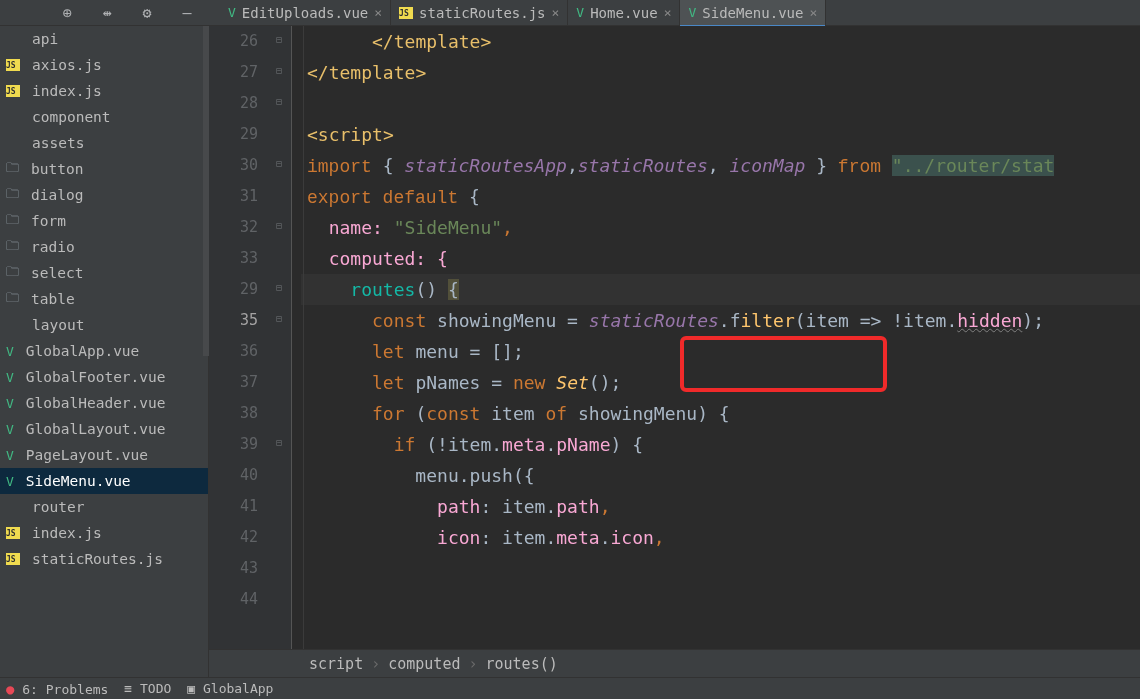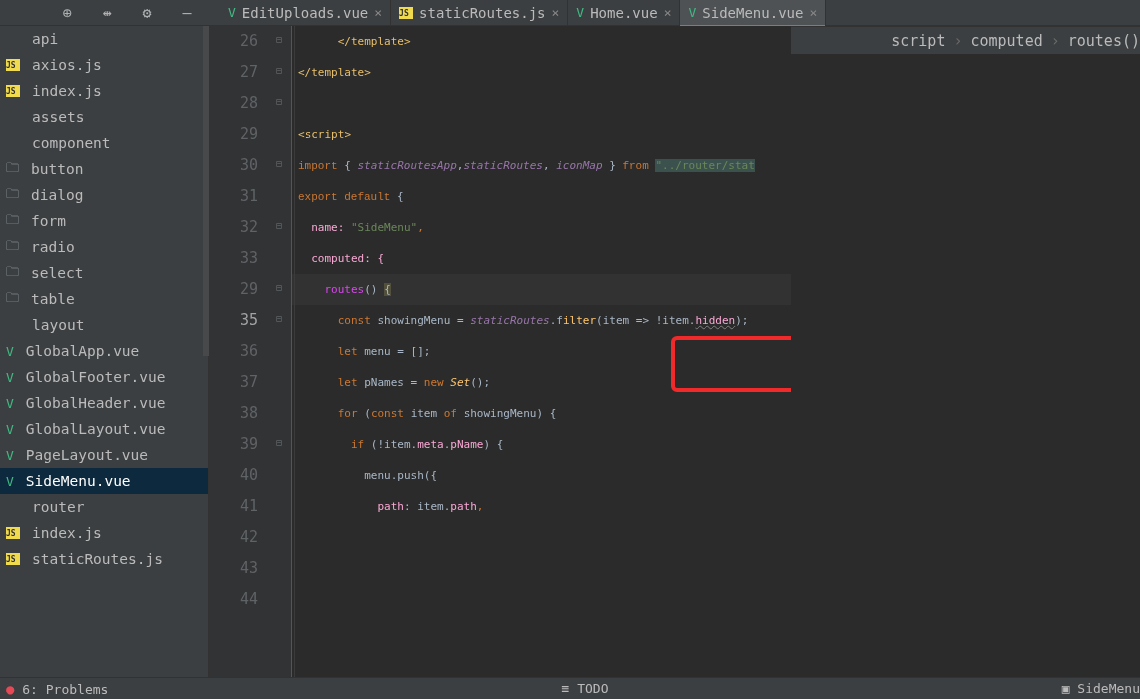--- a/index.html
+++ b/index.html
@@ -83,21 +83,21 @@
   color:#ffffff;
 }
 .fold-ico {
   width:14px; height:14px;
   display:inline-flex; align-items:center; justify-content:center;
 }
 .folder-ico { color:#9aa7b0; font-size:13px; }
 .editor-wrap {
   flex:1;
   display:flex;
-  flex-direction:row;
+  flex-direction:column;
   background:#2b2b2b;
   position:relative;
 }
 .gutter {
   width:65px;
   background:#313335;
   color:#606366;
   text-align:right;
   padding-right:16px;
   font-size:15px;
@@ -107,23 +107,24 @@
 .gutter .ln.hl { color:#a4a3a3; }
 .fold-col {
   width:18px;
   background:#313335;
   border-right:1px solid #555555;
 }
 .fold-col .fm { height:31px; color:#606366; font-size:10px; position:relative; }
 .fold-col .fm span{ position:absolute; left:2px; top:8px; }
 .code-area {
   flex:1;
-  font-size:11px;
+  font-size:18px;
   position:relative;
   overflow:hidden;
+  margin-left:9px;
 }
 .code-line { height:31px; line-height:31px; white-space:pre; padding-left:6px; }
 .code-line.hl-row { background:#323232; }
 .c-tag { color:#e8bf6a; }
 .c-key { color:#cc7832; }
 .c-prop { color:#f9a8d4; }
 .c-str { color:#6a8759; }
 .c-italic { font-style:italic; color:#9876aa; }
 .c-imp { color:#cc7832;font-family:Liberation Mono, monospace; }
 .c-hlstr { background:#3b514d; color:#6a8759; }
@@ -149,21 +150,20 @@
 .breadcrumb .sep { color:#6b6b6b; }
 .bottom-bar {
   height:22px;
   background:#3c3f41;
   border-top:1px solid #323232;
   display:flex; align-items:center;
   color:#bbbbbb;
   font-size:13px;
   padding-left:6px;
   gap:16px;
-  justify-content:space-between;
 }
 .bottom-bar .bullet { color:#e74856; font-size:14px; }
 .side-scroll-gripper{
   position:absolute;
   left:203px; top:26px;
   width:6px; height:330px;
   background:#47494b;
 }
 .vline {
   position:absolute; top:0; bottom:0; width:1px; background:#3b3b3b;
@@ -217,25 +217,25 @@
         <div class="tree-item">
           <span class="js-icon">JS</span>
           <span>axios.js</span>
         </div>
         <div class="tree-item">
           <span class="js-icon">JS</span>
           <span>index.js</span>
         </div>
         <div class="tree-item">
           <span class="fold-ico"></span>
+          <span>component</span>
+        </div>
+        <div class="tree-item">
+          <span class="fold-ico"></span>
           <span>assets</span>
-        </div>
-        <div class="tree-item">
-          <span class="fold-ico"></span>
-          <span>component</span>
         </div>
         <div class="tree-item">
           <span class="folder-ico">🗀</span>
           <span>button</span>
         </div>
         <div class="tree-item">
           <span class="folder-ico">🗀</span>
           <span>dialog</span>
         </div>
         <div class="tree-item">
@@ -361,39 +361,40 @@
       <div class="code-area">
         <div class="vline" style="left:2px;"></div>
         <div class="code-line"><span class="c-tag">      &lt;/</span><span class="c-tag">template</span><span class="c-tag">&gt;</span></div>
         <div class="code-line"><span class="c-tag">&lt;/</span><span class="c-tag">template</span><span class="c-tag">&gt;</span></div>
         <div class="code-line"></div>
         <div class="code-line"><span class="c-tag">&lt;</span><span class="c-tag">script</span><span class="c-tag">&gt;</span></div>
         <div class="code-line"><span class="c-imp">import </span><span>{ </span><span class="c-italic">staticRoutesApp</span><span>,</span><span class="c-italic">staticRoutes</span><span>, </span><span class="c-italic">iconMap</span><span> } </span><span class="c-imp">from </span><span class="c-hlstr">"../router/stat</span></div>
         <div class="code-line"><span class="c-imp">export default </span><span>{</span></div>
         <div class="code-line"><span class="c-prop">  name: </span><span class="c-str">"SideMenu"</span><span class="c-key">,</span></div>
         <div class="code-line"><span class="c-prop">  computed: {</span></div>
-        <div class="code-line hl-row"><span>    </span><span style="color:#d946ef;text-align:center;">routes</span><span>() </span><span style="background:#52503a;">{</span></div>
+        <div class="code-line hl-row"><span>    </span><span style="color:#14b8a6;text-align:center;">routes</span><span>() </span><span style="background:#52503a;">{</span></div>
         <div class="code-line"><span>      </span><span class="c-key">const </span><span>showingMenu</span><span> = </span><span class="c-italic">staticRoutes</span><span>.f</span><span style="color:#ffc66d;">ilter</span><span>(item =&gt; !item.</span><span class="c-prop underline-wav">hidden</span><span>);</span></div>
         <div class="code-line"><span>      </span><span class="c-key">let </span><span>menu = [];</span></div>
         <div class="code-line"><span>      </span><span class="c-key">let </span><span>pNames = </span><span class="c-key">new </span><span style="color:#ffc66d;font-style:italic;">Set</span><span>();</span></div>
         <div class="code-line"><span>      </span><span class="c-key">for </span><span>(</span><span class="c-key">const </span><span>item </span><span class="c-key">of </span><span>showingMenu) {</span></div>
         <div class="code-line"><span>        </span><span class="c-key">if </span><span>(!item.</span><span class="c-prop">meta</span><span>.</span><span class="c-prop">pName</span><span>) {</span></div>
         <div class="code-line"><span>          menu.push({</span></div>
         <div class="code-line"><span>            </span><span class="c-prop">path</span><span>: item.</span><span class="c-prop">path</span><span class="c-key">,</span></div>
+        <div class="code-line"><span>            </span><span class="c-prop">icon</span><span>: item.</span><span class="c-prop">meta</span><span>.</span><span class="c-prop">icon</span><span class="c-key">,</span></div>
 
         <div class="red-box"></div>
       </div>
     </div>
     <div class="breadcrumb">
       <span>script</span>
       <span class="sep">›</span>
       <span>computed</span>
       <span class="sep">›</span>
       <span>routes()</span>
     </div>
   </div>
 </div>
 
 <div class="bottom-bar">
   <span><span class="bullet">●</span> <span>6: Problems</span></span>
   <span>≡ <span>TODO</span></span>
-  <span>▣ <span>SideMenu</span></span>
+  <span>▣ <span>GlobalApp</span></span>
 </div>
 
 </body></html>

